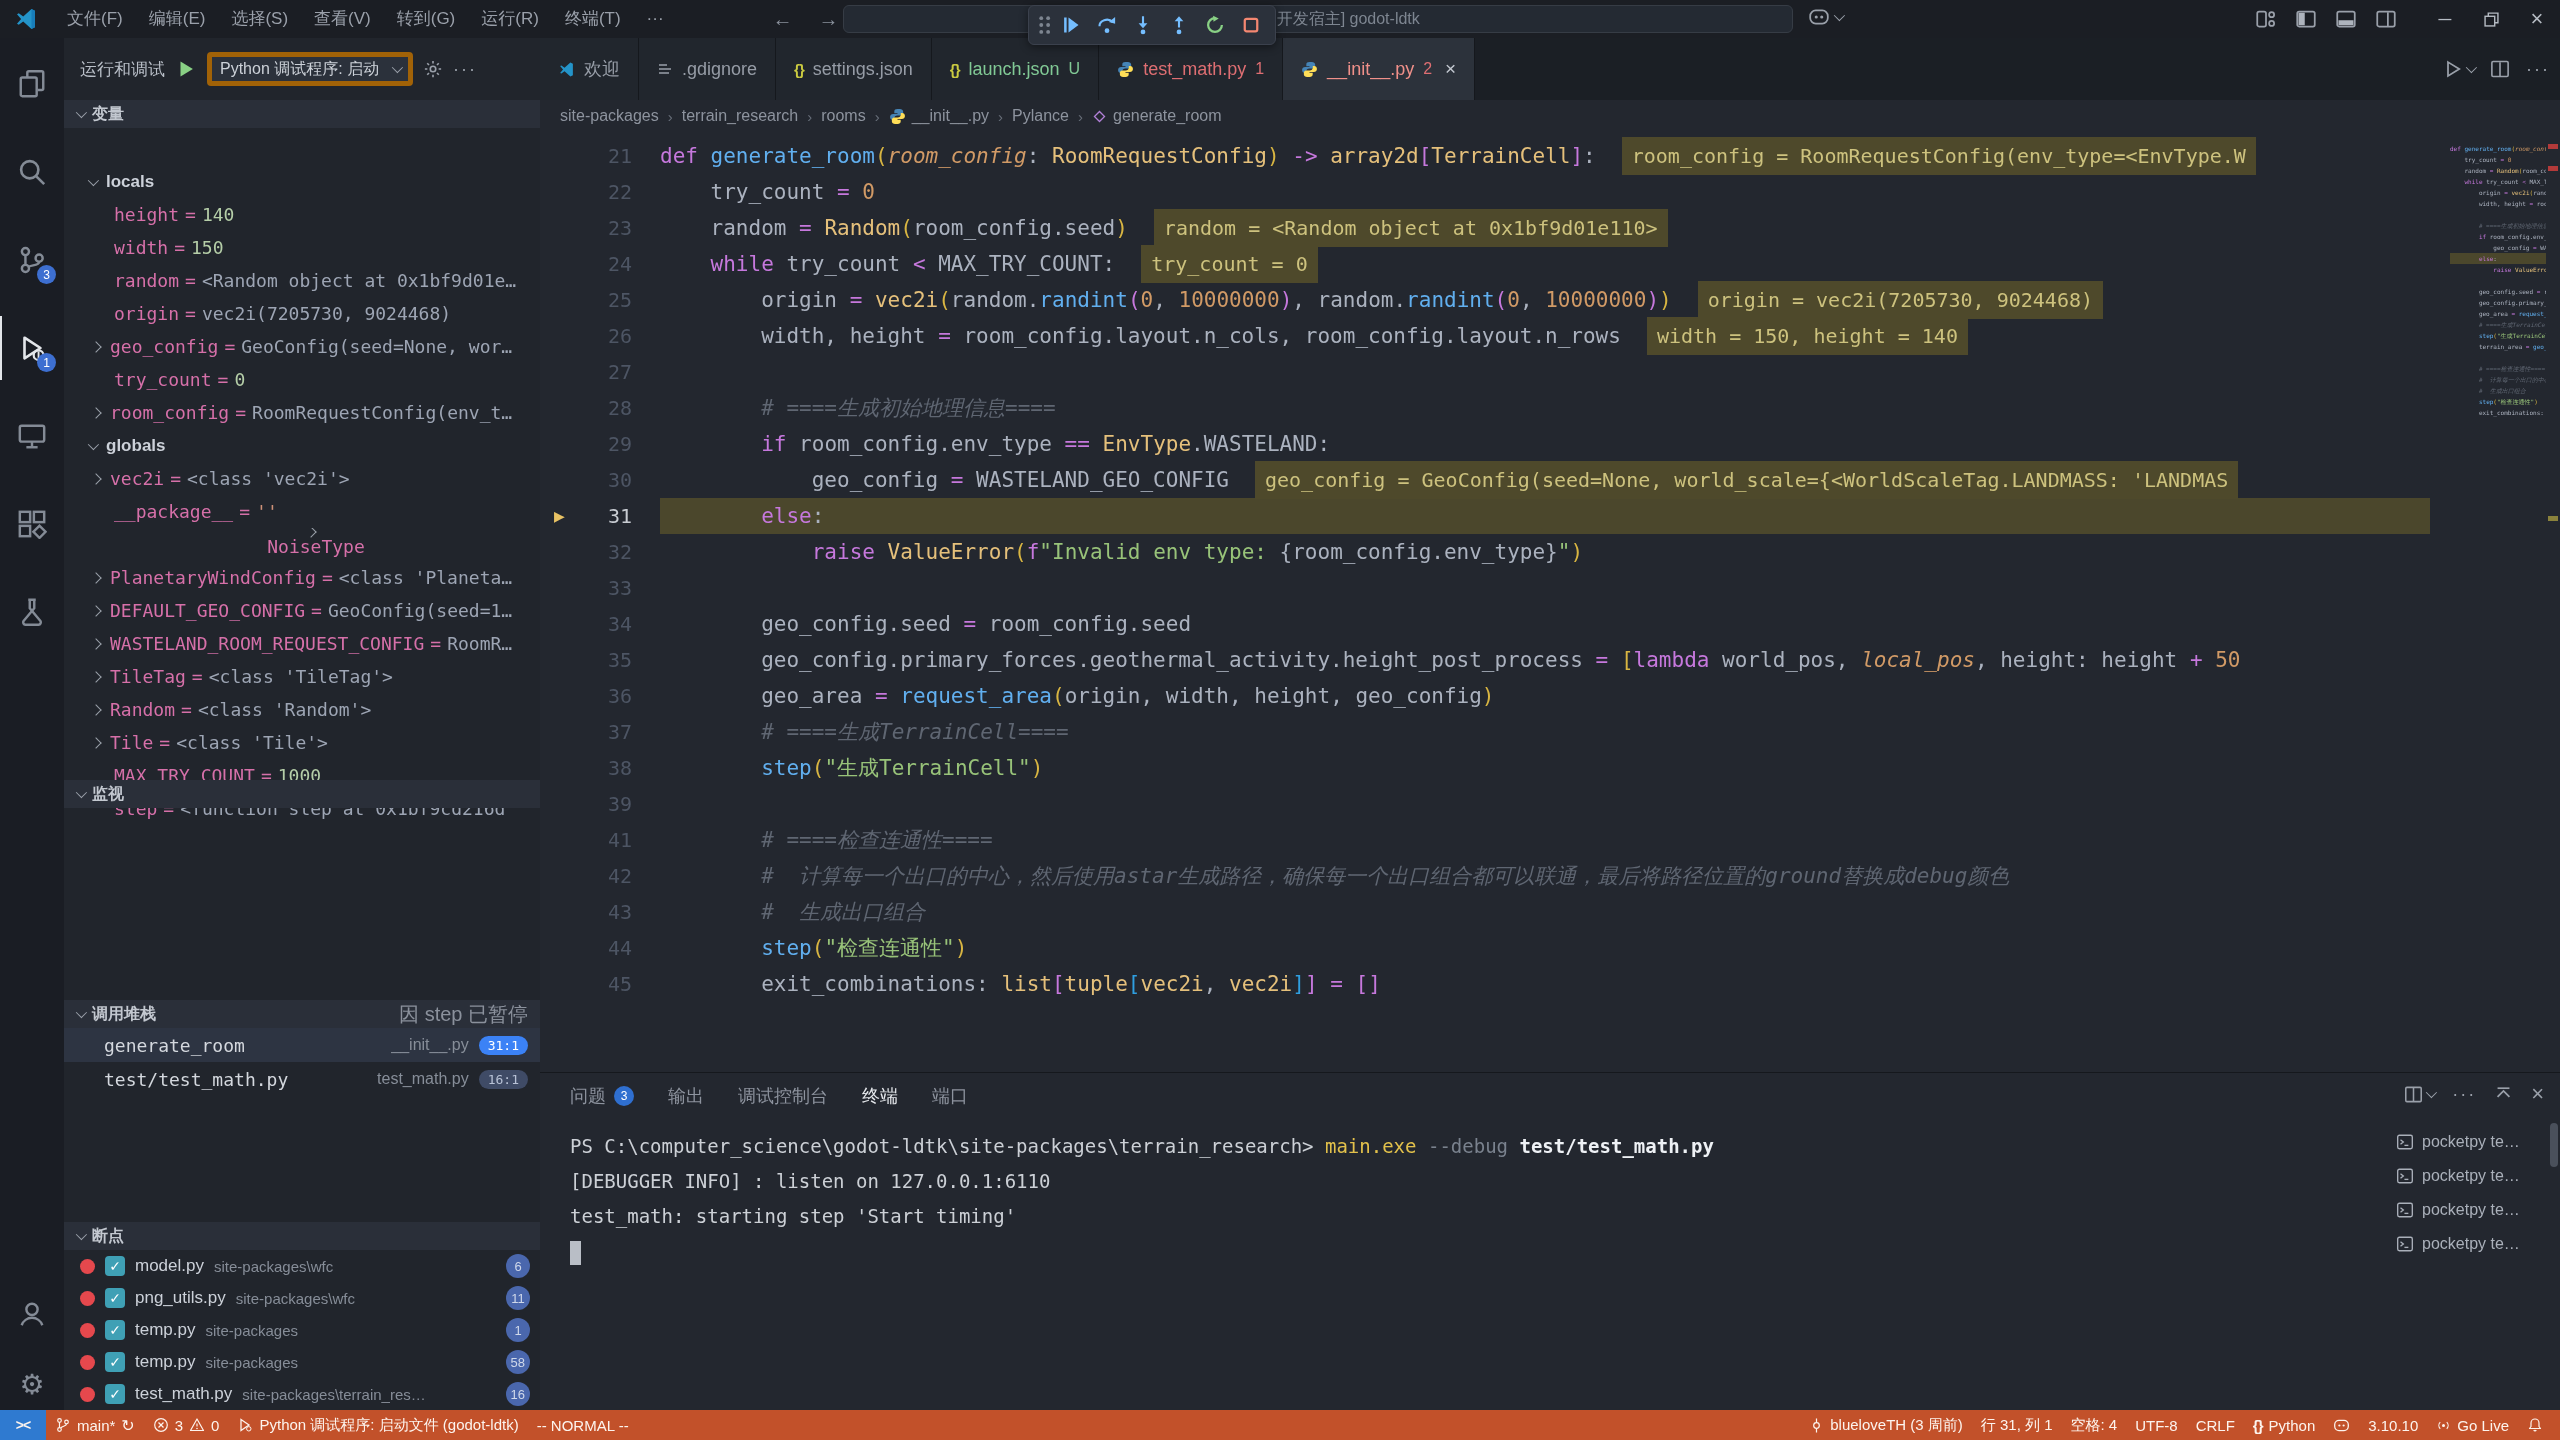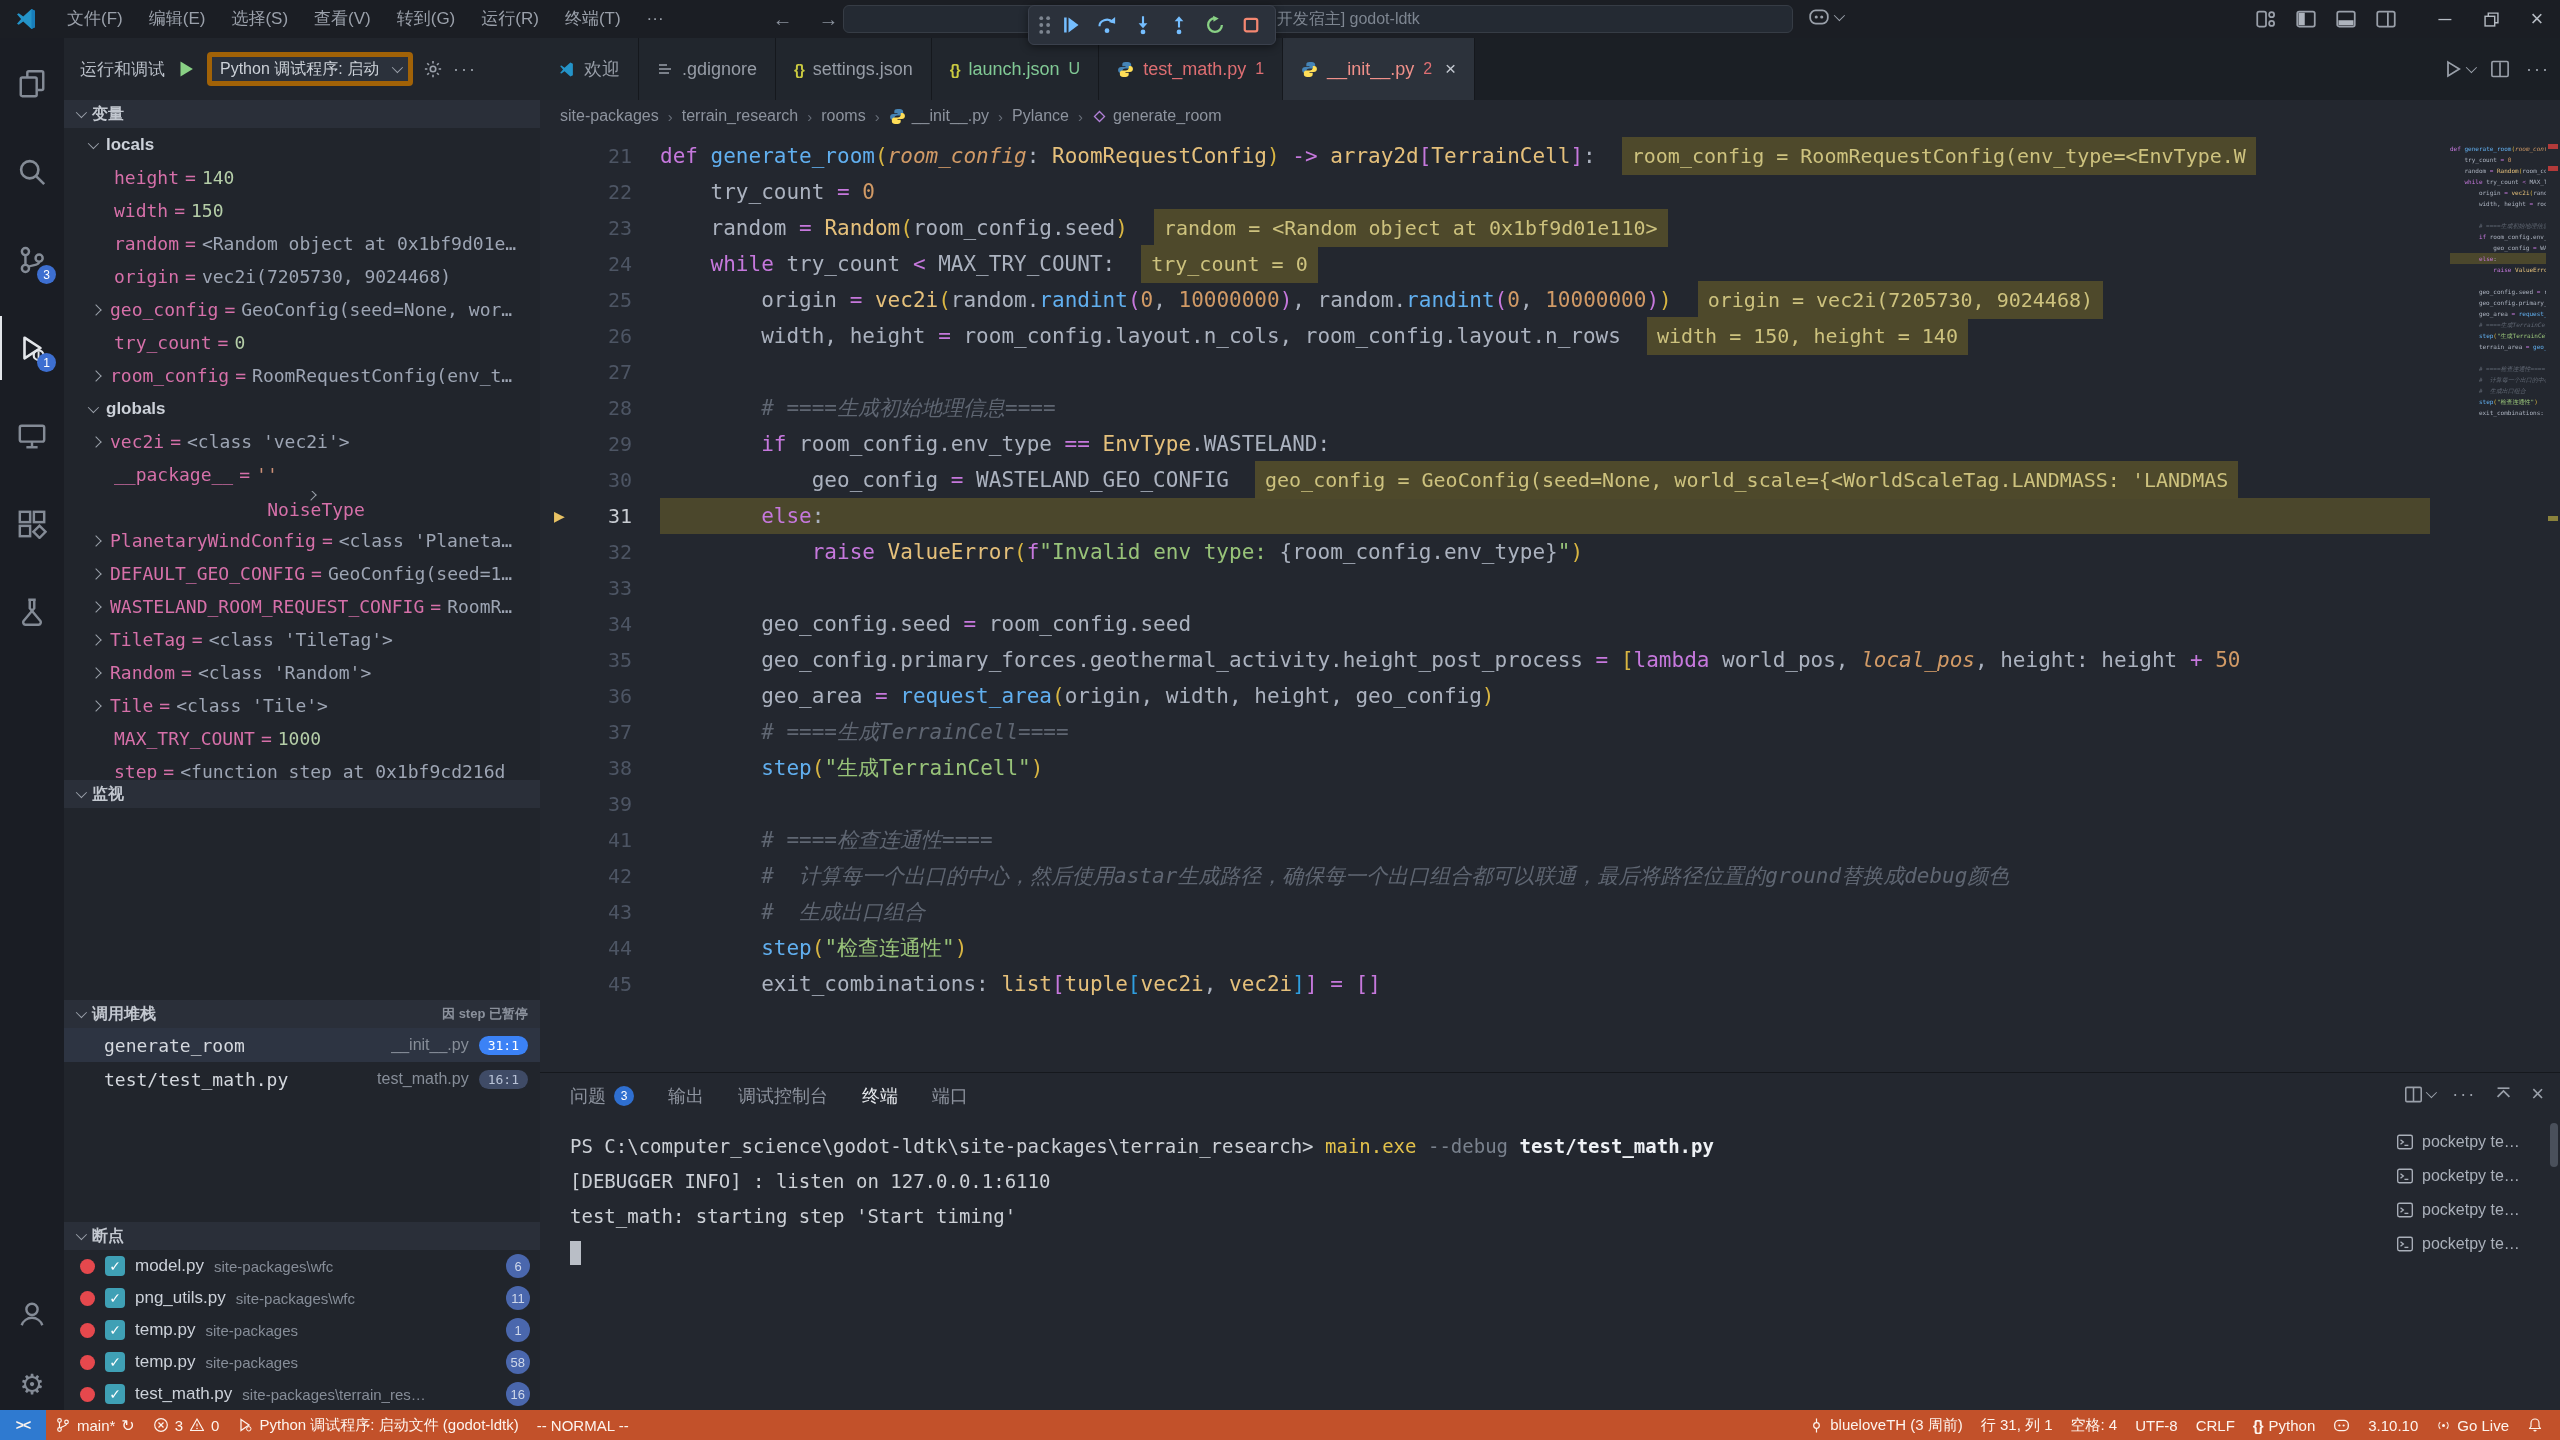--- a/index.html
+++ b/index.html
@@ -42,21 +42,21 @@
   .sidebar { position:absolute; left:64px; top:38px; width:476px; bottom:30px; background:#21252c;
     overflow:hidden; color:#aeb4bd; }
   .runbar { position:absolute; top:0; left:0; right:0; height:62px; display:flex; align-items:center;
     padding-left:16px; gap:10px; }
   .runbar-title { font-size:17px; color:#b9bfc8; white-space:nowrap; }
   .cfg-select { width:206px; height:34px; background:#2b313b; border:5px solid #a16207; border-radius:4px;
     display:flex; align-items:center; padding:0 8px; gap:6px; font-size:16px; color:#ccd1d8; }
   .cfg-select .lbl { white-space:nowrap; overflow:hidden; max-width:160px; }
   .sec-h { position:absolute; left:0; right:0; height:28px; background:#2a2f39; display:flex;
     align-items:center; padding:0 12px; gap:8px; font-size:16px; font-weight:bold; color:#c3c8d0; }
-  .sec-h .right-note { margin-left:auto; font-weight:bold; font-size:13px; color:#8b919c; }
+  .sec-h .right-note { margin-left:auto; font-weight:normal; font-size:20px; color:#8b919c; }
   .chev { display:inline-block; width:8px; height:8px; border-right:1.6px solid #9aa0aa;
     border-bottom:1.6px solid #9aa0aa; flex:none; }
   .chev.down { transform:rotate(45deg) translateY(-2px); }
   .chev.right { transform:rotate(-45deg); }
   .tree { position:absolute; left:0; right:0; }
   .var-row { height:33px; display:flex; align-items:center; font-family:"DejaVu Sans Mono",monospace;
     font-size:18px; white-space:nowrap; overflow:hidden; }
   .var-row .chev { margin-right:10px; }
   .grp-name { font-family:"Liberation Sans",sans-serif; font-weight:bold; font-size:17px; color:#ccd1d9; }
   .vname { color:#d670a9; }
@@ -353,21 +353,21 @@
           <path d="M8 1.5 V3.5 M8 12.5 V14.5 M1.5 8 H3.5 M12.5 8 H14.5 M3.4 3.4 L4.8 4.8 M11.2 11.2 L12.6 12.6 M12.6 3.4 L11.2 4.8 M4.8 11.2 L3.4 12.6" stroke="#9aa0aa" stroke-width="1.3"></path>
         </svg>
       <span style="color:#9aa0aa;font-size:18px;letter-spacing:2px">···</span>
     </div>
 
     <div class="sec-h" style="top:62px">
       <span class="chev down"></span>
       <span>变量</span>
     </div>
     <div class="tree" id="var-tree" style="top:90px">
-        <div class="var-row" style="padding-left: 24px;">
+        <div class="var-row" style="padding-left: 24px; margin-top: 37px;">
           <span class="chev down"></span>
           <span class="grp-name">locals</span>
         </div>
         <div class="var-row" style="padding-left: 50px;">
           <span class="vname">height</span>
           <span class="veq">=</span>
           <span class="vval num">140</span>
         </div>
         <div class="var-row" style="padding-left: 50px;">
           <span class="vname">width</span>

